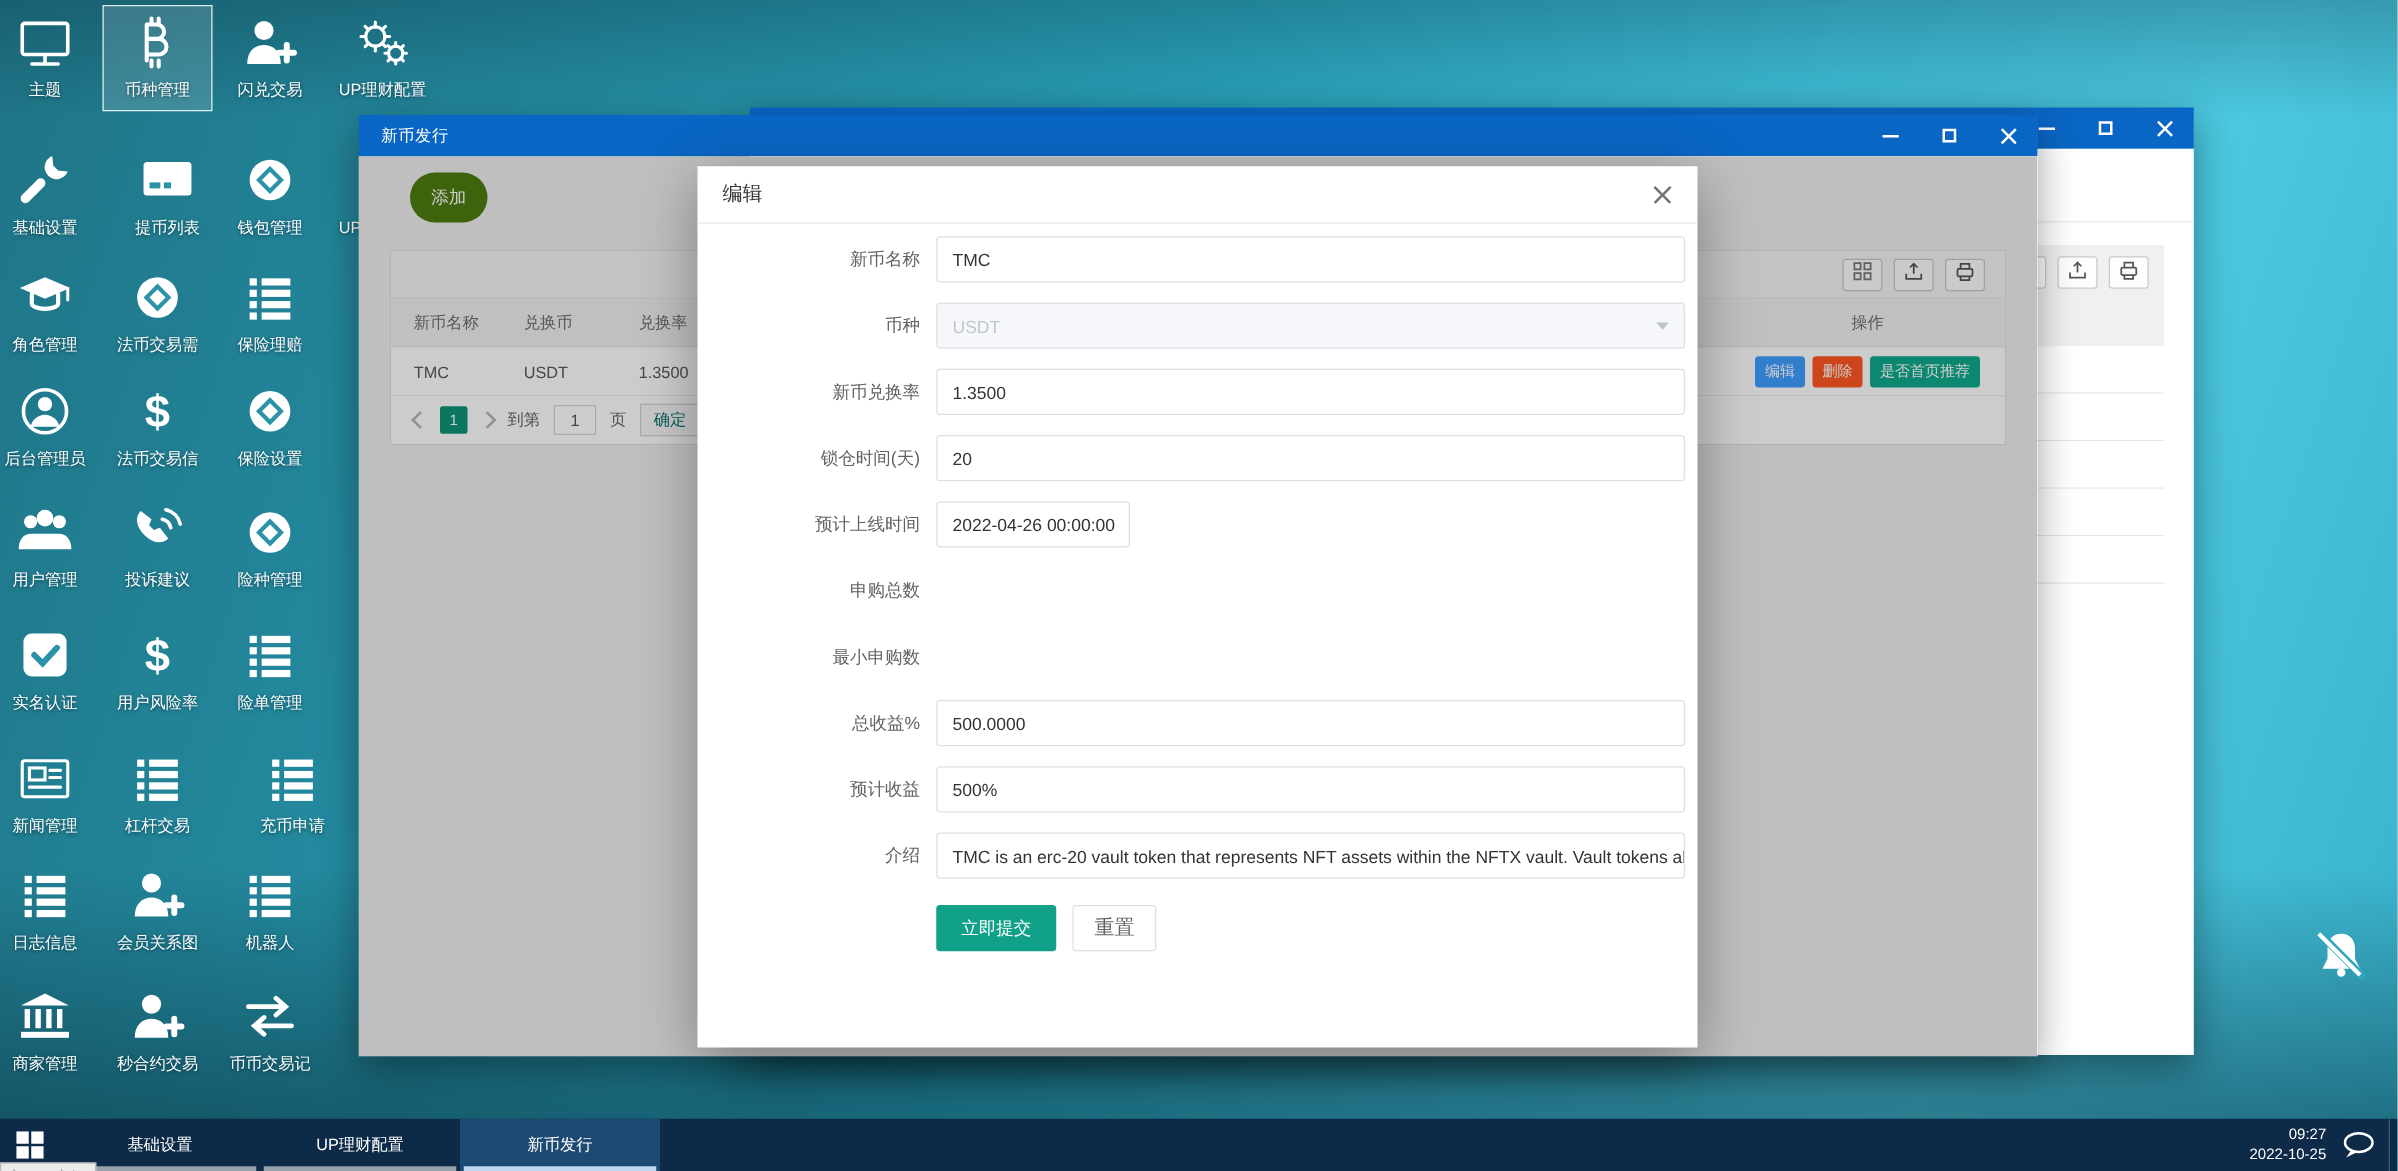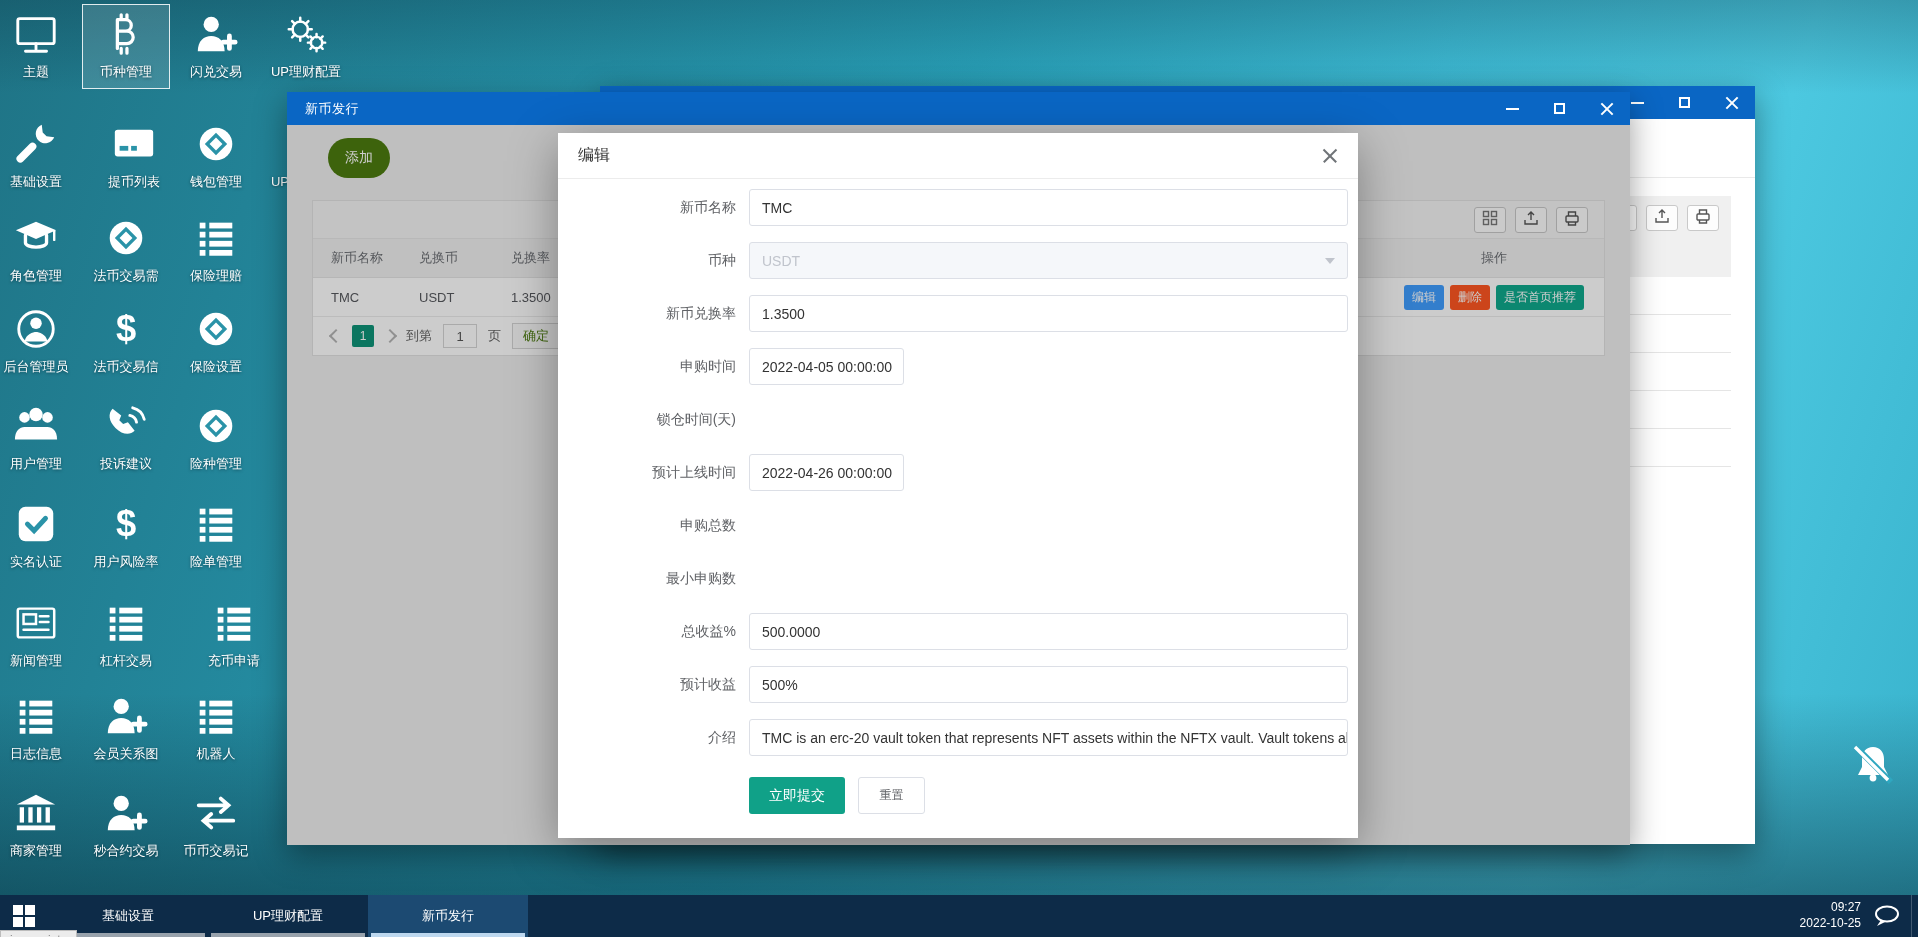--- a/index.html
+++ b/index.html
@@ -42,21 +42,21 @@
   .trow{color:#57595e;border-bottom:1px solid #ececec;background:#fff;}
   .c1{width:88px;padding-left:18px;} .c2{width:92px;} .c3{width:110px;} .cfill{flex:1;}
   .cdots{width:45px;color:#888;} .cops{width:220px;display:flex;justify-content:center;gap:6px;}
   .thead .cops{display:block;text-align:center;}
   .act-btn{color:#fff;font-size:12px;padding:4px 8px;border-radius:3px;white-space:nowrap;}
   .pager{display:flex;align-items:center;height:38px;padding-left:18px;gap:11px;font-size:13px;color:#666;background:#fff;}
   .chev{width:8px;height:8px;border-left:2px solid #b5b5b5;border-bottom:2px solid #b5b5b5;display:block;}
   .chev.left{transform:rotate(45deg);} .chev.right{transform:rotate(-135deg);}
   .pg-cur{width:22px;height:22px;background:#0e9478;color:#fff;display:flex;align-items:center;justify-content:center;border-radius:2px;font-size:12px;}
   .pg-input{width:34px;height:24px;border:1px solid #d5d5d5;background:#fff;display:flex;align-items:center;justify-content:center;color:#555;box-sizing:border-box;}
-  .pg-confirm{height:26px;padding:0 10px;border:1px solid #d5d5d5;background:#fafafa;display:flex;align-items:center;color:#4d7c0f;box-sizing:border-box;}
+  .pg-confirm{height:26px;padding:0 10px;border:1px solid #d5d5d5;background:#fafafa;display:flex;align-items:center;color:#0f766e;box-sizing:border-box;}
   .dim{position:absolute;inset:0;background:rgba(0,0,0,.2);z-index:4;}
   
   #win-back{left:600px;top:86px;width:1155px;height:758px;z-index:2;}
   #win-back .win-body{position:relative;height:725px;background:#fff;overflow:hidden;}
   .bw-strip{height:58px;border-bottom:1px solid #e9e9e9;}
   .bw-panel{margin:18px 24px 0 30px;}
   .bw-head{height:81px;background:#f0f0f0;position:relative;}
   .bw-tools{position:absolute;right:12px;top:9px;display:flex;gap:9px;}
   .bw-row{height:37px;border-bottom:1px solid #e5e5e5;background:#fff;}
   
@@ -72,21 +72,21 @@
   .flabel{width:178px;text-align:right;font-size:14px;color:#606266;padding-right:13px;flex:none;}
   .finput{height:37px;border:1px solid #dcdfe6;border-radius:3px;display:flex;align-items:center;
     padding:0 12px;font-size:14px;color:#333;background:#fff;white-space:nowrap;overflow:hidden;
     width:599px;box-sizing:border-box;}
   .finput.narrow{width:155px;}
   .finput.select{background:#f5f7fa;color:#c0c4cc;}
   .caret{margin-left:auto;width:0;height:0;border-left:5px solid transparent;border-right:5px solid transparent;border-top:6px solid #c0c4cc;}
   .fbtns{display:flex;gap:13px;margin-left:191px;margin-top:21px;}
   .btn-submit{width:96px;height:37px;background:#10a188;color:#fff;border-radius:3px;display:flex;align-items:center;justify-content:center;font-size:14px;}
   .btn-reset{width:67px;height:37px;background:#fff;border:1px solid #dcdfe6;color:#606266;border-radius:3px;
-    display:flex;align-items:center;justify-content:center;font-size:12px;box-sizing:border-box;}
+    display:flex;align-items:center;justify-content:center;font-size:16px;box-sizing:border-box;}
   
   #taskbar{position:absolute;left:0;bottom:0;width:1918px;height:42px;background:#0d2b48;z-index:9;display:flex;align-items:stretch;color:#fff;}
   .tb-start{width:48px;display:flex;align-items:center;justify-content:center;}
   .tb-tab{width:160px;display:flex;align-items:center;justify-content:center;font-size:13px;position:relative;}
   .tb-tab .understrip{position:absolute;bottom:0;left:3px;right:3px;height:4px;background:#98a2ac;}
   .tb-tab.active{background:#1c4a72;}
   .tb-tab.active .understrip{background:#bdd8ef;}
   .tb-right{margin-left:auto;display:flex;align-items:center;padding-right:6px;}
   .tb-clock{text-align:right;font-size:12px;line-height:1.3;margin-right:12px;}
   .tb-bubble{margin-right:10px;display:flex;align-items:center;}
@@ -583,27 +583,24 @@
           <span class="caret"></span>
         </div>
       </div>
       <div class="frow">
         <div class="flabel">新币兑换率</div>
         <div class="finput">
           <span>1.3500</span>
         </div>
       </div>
       <div class="frow">
-        <div class="flabel">申购时间</div>
-        <div class="finput narrow">
-          <span>2022-04-05 00:00:00</span>
-        </div>
-      </div>
-      <div class="frow">
         <div class="flabel">锁仓时间(天)</div>
+        <div class="finput">
+          <span>20</span>
+        </div>
       </div>
       <div class="frow">
         <div class="flabel">预计上线时间</div>
         <div class="finput narrow">
           <span>2022-04-26 00:00:00</span>
         </div>
       </div>
       <div class="frow">
         <div class="flabel">申购总数</div>
       </div>

